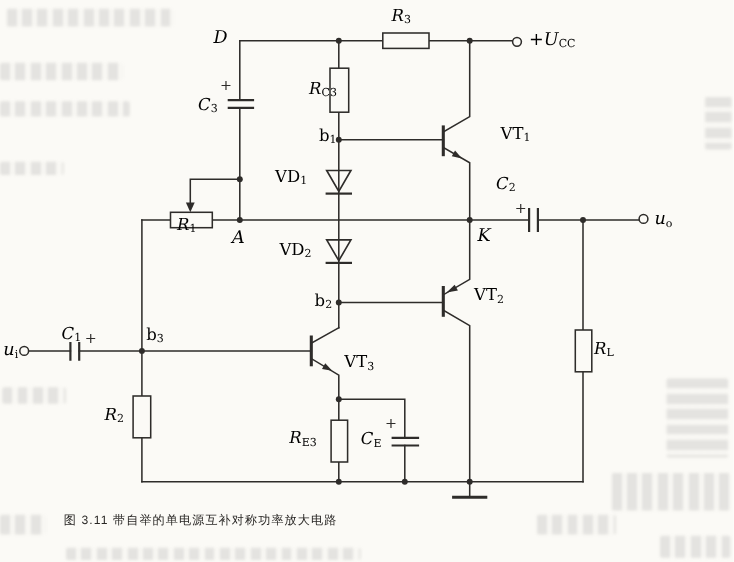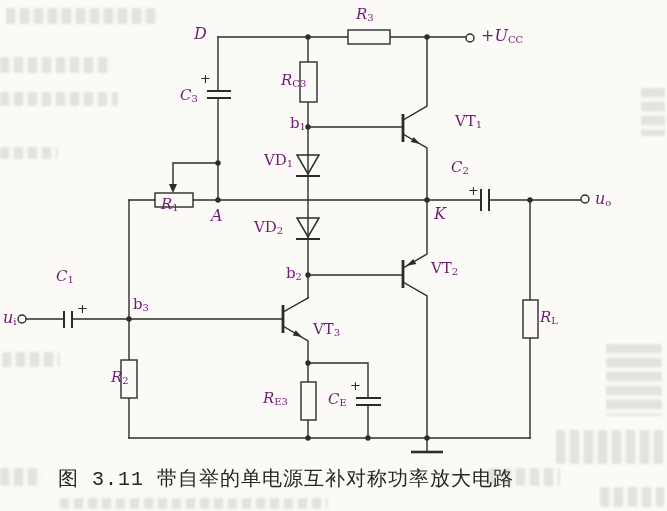--- a/index.html
+++ b/index.html
@@ -4,37 +4,37 @@
 <style>
   html,body{margin:0;padding:0;}
   .stage{
     position:relative;width:667px;height:511px;
     background:#fbfaf6;overflow:hidden;
     font-family:"DejaVu Serif", serif;color:#2e2c2a;
   }
   svg{position:absolute;left:0;top:0;}
   .lbl{
     position:absolute;font-size:15px;line-height:1;white-space:nowrap;
-    color:#701a75;
+    color:#000000;
   }
   .lbl i{font-style:italic;}
   .lbl .rm{font-style:normal;}
   .lbl sub{
     font-size:10px;font-style:normal;position:relative;top:2px;
     vertical-align:baseline;line-height:1;
   }
   .big{font-size:16px;}
   .plusmark{
     position:absolute;font-size:13px;line-height:1;
     font-family:"DejaVu Sans", sans-serif;color:#2e2c2a;
   }
   .caption{
     position:absolute;left:58px;top:465px;
-    font-size:20px;letter-spacing:1px;color:#282624;
-    font-family:Liberation Mono, monospace;
+    font-size:11px;letter-spacing:1px;color:#282624;
+    font-family:Liberation Sans, sans-serif;
   }
   .smudge{
     position:absolute;border-radius:2px;
     background:repeating-linear-gradient(90deg,
       rgba(110,110,112,0.16) 0 9px, rgba(110,110,112,0.02) 9px 14px);
     filter:blur(1.3px);
   }
   .smudge.v{
     background:repeating-linear-gradient(180deg,
       rgba(110,110,112,0.16) 0 9px, rgba(110,110,112,0.02) 9px 14px);
@@ -162,40 +162,40 @@
   <span class="lbl big" style="left:194px;top:26px"><i>D</i></span>
   <span class="lbl" style="left:356px;top:7px"><i>R</i><sub>3</sub></span>
   <span class="lbl big" style="left:481px;top:28px"><span class="rm">+</span><i>U</i><sub>CC</sub></span>
 
   <span class="lbl" style="left:281px;top:73px"><i>R</i><sub>C3</sub></span>
   <span class="lbl" style="left:180px;top:88px"><i>C</i><sub>3</sub></span>
   <span class="plusmark" style="left:200px;top:72px">+</span>
 
   <span class="lbl" style="left:290px;top:116px"><span class="rm">b</span><sub>1</sub></span>
   <span class="lbl" style="left:455px;top:114px"><span class="rm">VT</span><sub>1</sub></span>
-  <span class="lbl" style="left:264px;top:153px"><span class="rm">VD</span><sub>1</sub></span>
+  <span class="lbl" style="left:250px;top:153px"><span class="rm">VD</span><sub>1</sub></span>
 
   <span class="lbl" style="left:161px;top:197px"><i>R</i><sub>1</sub></span>
   <span class="lbl big" style="left:211px;top:208px"><i>A</i></span>
   <span class="lbl" style="left:254px;top:220px"><span class="rm">VD</span><sub>2</sub></span>
   <span class="lbl big" style="left:434px;top:206px"><i>K</i></span>
 
   <span class="lbl" style="left:451px;top:160px"><i>C</i><sub>2</sub></span>
   <span class="plusmark" style="left:468px;top:184px">+</span>
   <span class="lbl big" style="left:595px;top:191px"><i>u</i><sub>o</sub></span>
 
   <span class="lbl" style="left:286px;top:266px"><span class="rm">b</span><sub>2</sub></span>
   <span class="lbl" style="left:431px;top:261px"><span class="rm">VT</span><sub>2</sub></span>
 
-  <span class="lbl" style="left:56px;top:269px"><i>C</i><sub>1</sub></span>
+  <span class="lbl" style="left:56px;top:296px"><i>C</i><sub>1</sub></span>
   <span class="plusmark" style="left:77px;top:302px">+</span>
   <span class="lbl" style="left:133px;top:297px"><span class="rm">b</span><sub>3</sub></span>
   <span class="lbl big" style="left:3px;top:310px"><i>u</i><sub>i</sub></span>
   <span class="lbl" style="left:313px;top:322px"><span class="rm">VT</span><sub>3</sub></span>
 
-  <span class="lbl" style="left:111px;top:370px"><i>R</i><sub>2</sub></span>
+  <span class="lbl" style="left:95px;top:370px"><i>R</i><sub>2</sub></span>
   <span class="lbl" style="left:263px;top:391px"><i>R</i><sub>E3</sub></span>
   <span class="lbl" style="left:328px;top:392px"><i>C</i><sub>E</sub></span>
   <span class="plusmark" style="left:350px;top:379px">+</span>
   <span class="lbl" style="left:540px;top:310px"><i>R</i><sub>L</sub></span>
 
   <div class="caption">图 3.11  带自举的单电源互补对称功率放大电路</div>
 </div>
 
 </body></html>

